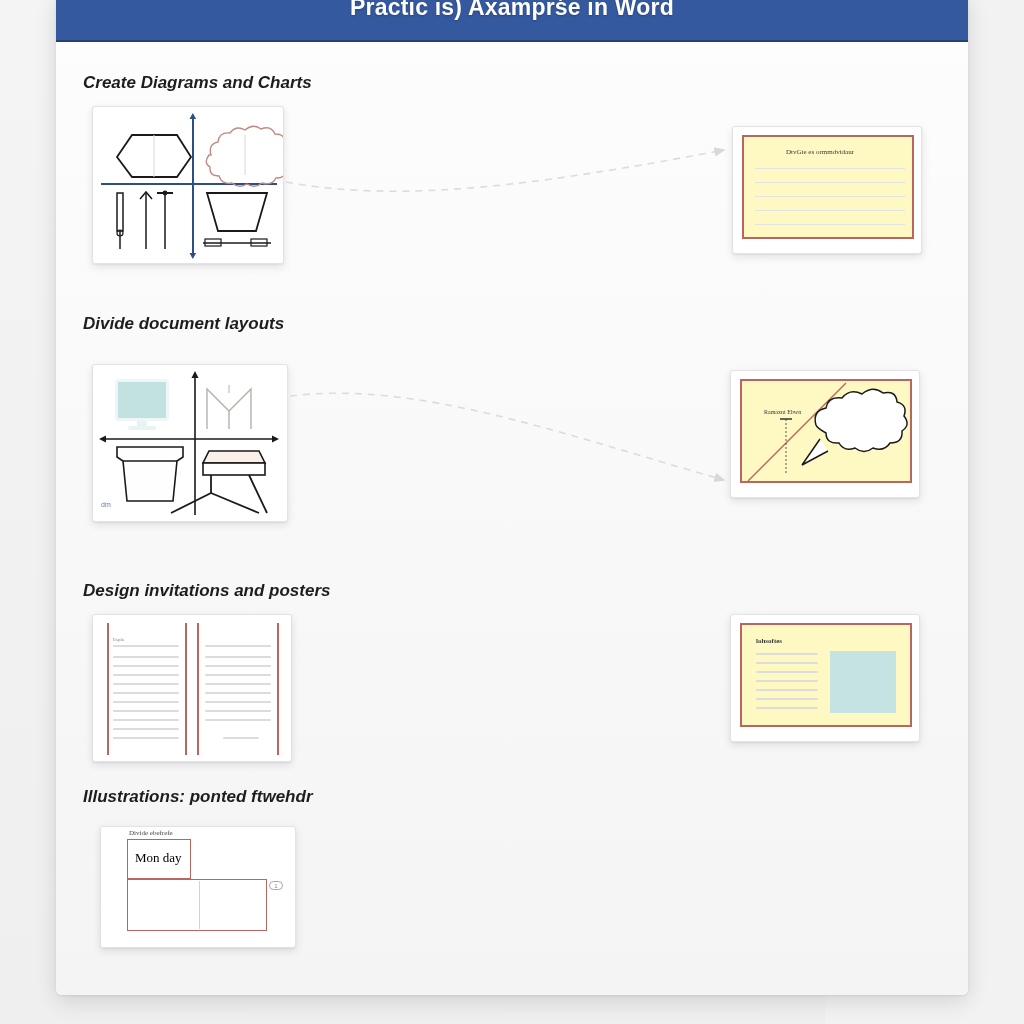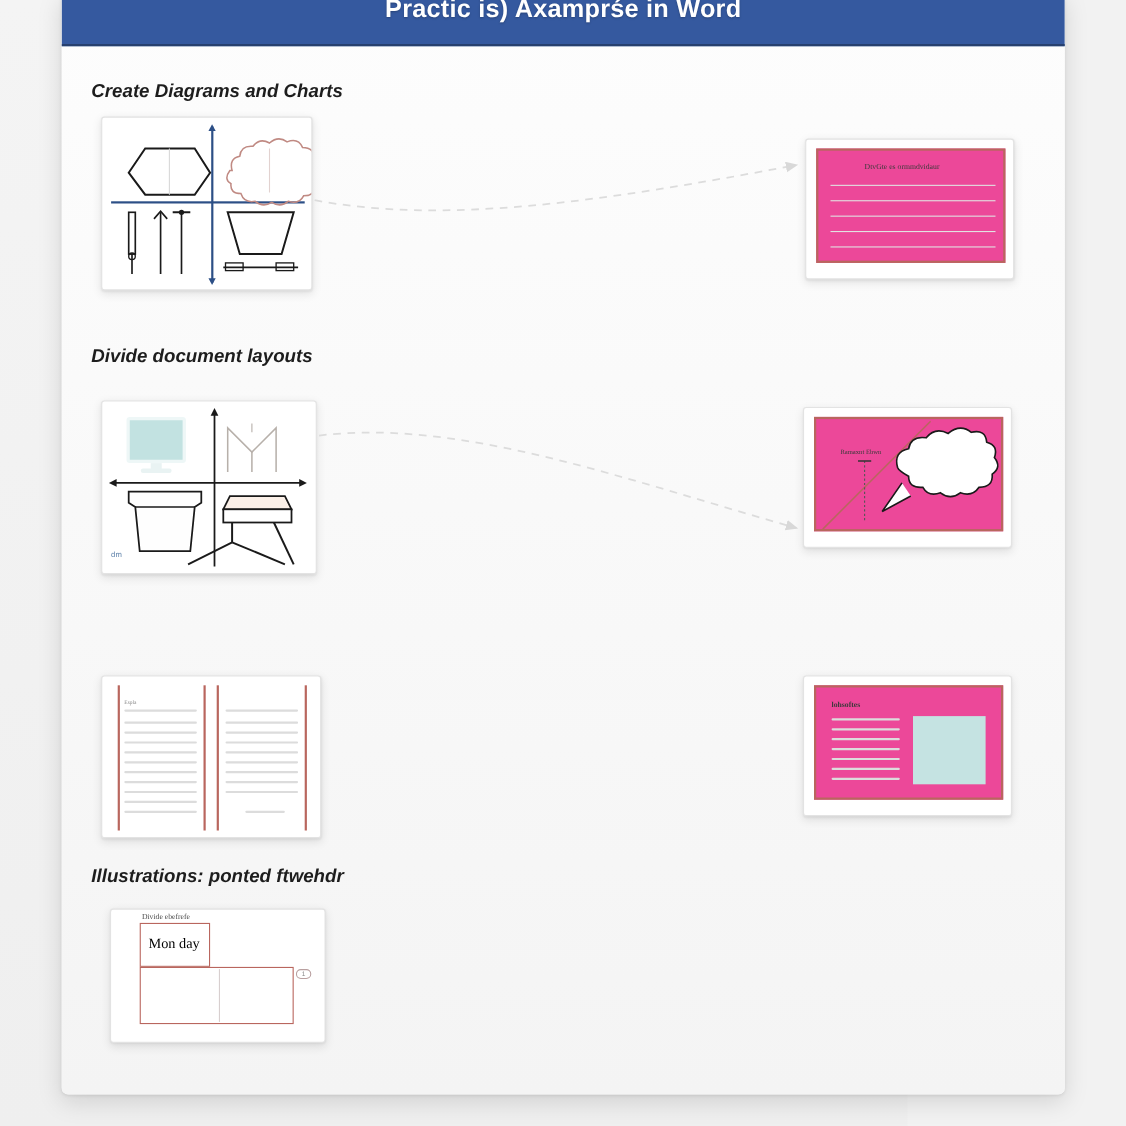--- a/index.html
+++ b/index.html
@@ -70,21 +70,21 @@
   }
   .thumb-pad { position: absolute; inset: 6px; }
 
   
   .connector { position: absolute; pointer-events: none; }
 
   
   .doc-frame {
     position: absolute;
     border: 2px solid #b9665e;
-    background: #ec4899;
+    background: #fef9c3;
   }
   .ln { position: absolute; height: 1px; background: #e2e2e2; }
   .ln-d { position: absolute; height: 2px; background: #dcdcdc; border-radius: 1px;}
   .mini-title {
     position: absolute;
     font-size: 7px;
     color: #3a3a3a;
     white-space: nowrap;
     font-family: "Liberation Serif", serif;
   }
@@ -249,20 +249,21 @@
 
           <path d="M74,44 q-4,-14 10,-17 q2,-12 16,-10 q8,-10 20,-4 q11,-9 21,-1
                    q13,-3 14,9 q11,3 7,14 q7,9 -2,15 q1,12 -12,12 q-6,9 -17,5
                    q-9,7 -18,0 q-11,4 -16,-5 q-13,1 -13,-10 q-9,-5 -10,-8 z" fill="#ffffff" stroke="#1a1a1a" stroke-width="1.5"></path>
           <path d="M78,58 L60,84 L86,70" fill="#ffffff" stroke="#1a1a1a" stroke-width="1.5"></path>
         </svg>
         <div class="mini-title" style="left:22px; top:28px; font-size:6px;">Ramaxnt Ebwn</div>
       </div>
     </div>
 
+    <div class="sec-head" style="top:587px;">Design invitations and posters</div>
 
     <div class="thumb" style="left:36px; top:620px; width:200px; height:148px;">
       <div class="thumb-pad">
 
         <div class="rule-red" style="left:8px; top:2px; height:132px;"></div>
         <div class="rule-red" style="left:86px; top:2px; height:132px;"></div>
         <div class="rule-red" style="left:98px; top:2px; height:132px;"></div>
         <div class="rule-red" style="left:178px; top:2px; height:132px;"></div>
 
         <div class="mini-title" style="left:14px; top:16px; font-size:5px; color:#8a8a8a;">Espla</div>

